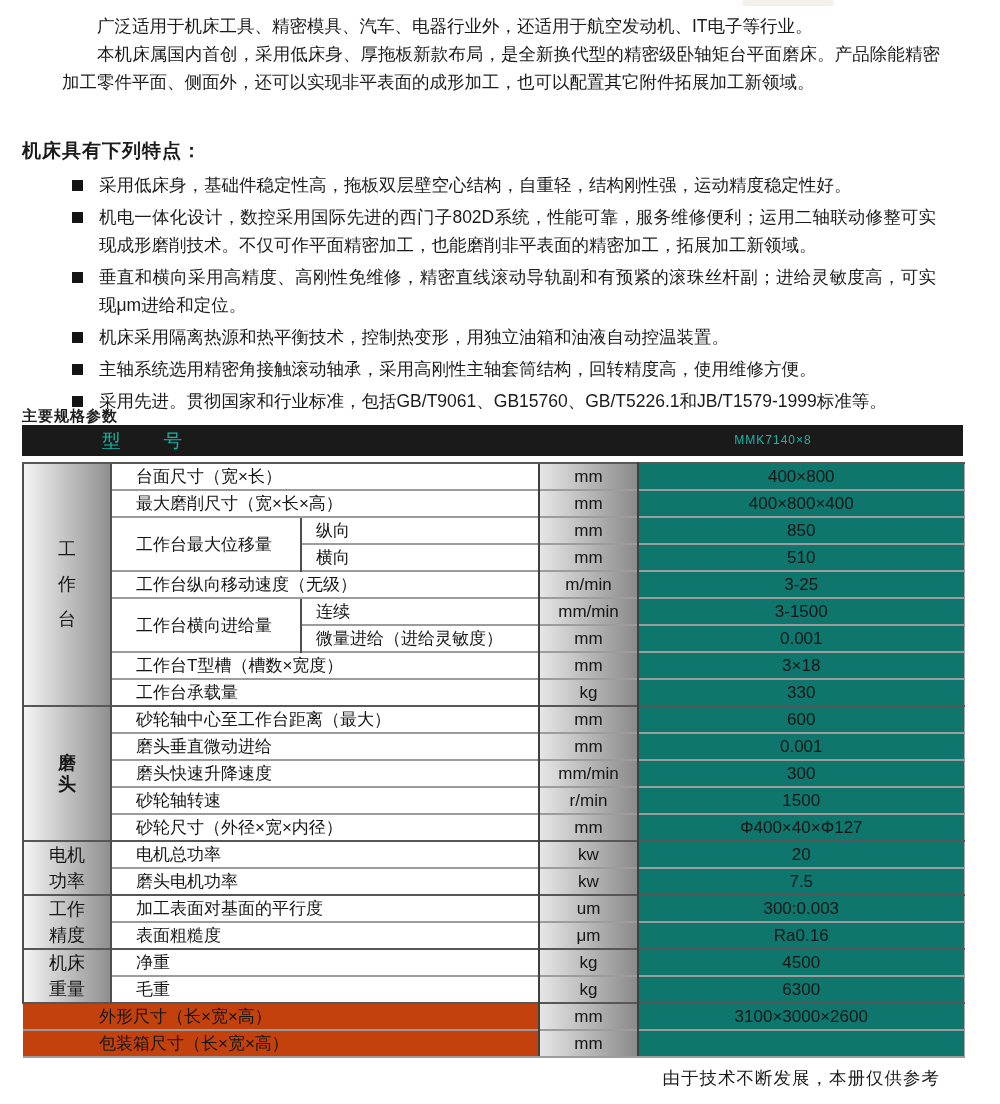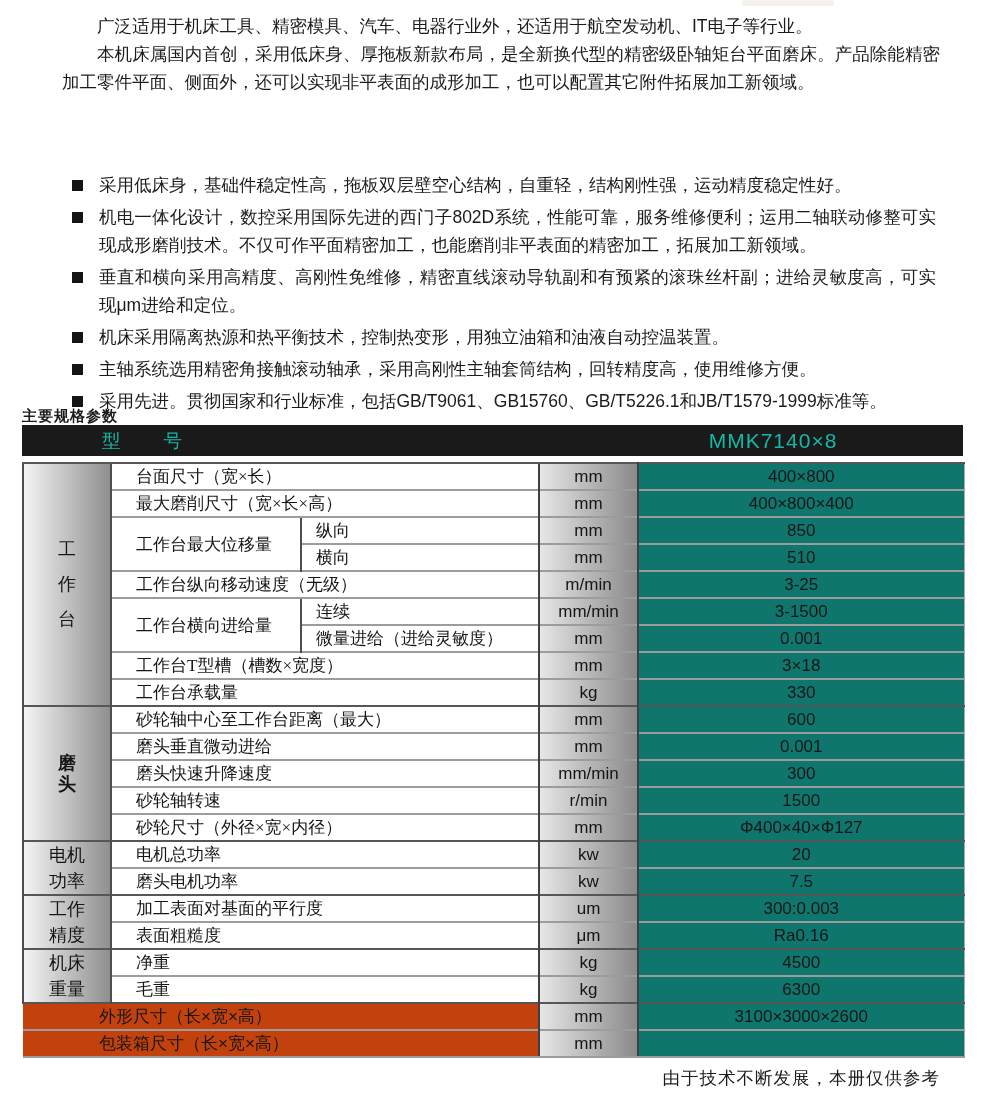--- a/index.html
+++ b/index.html
@@ -50,40 +50,40 @@
   .model-bar {
     position:absolute; left:22px; top:425px; width:941px; height:31px;
     background:#1a1a1a; color:#14b8a6;
   }
   .model-label {
     position:absolute; left:80px; top:0; line-height:31px;
     font-size:18.5px; letter-spacing:2px;
   }
   .model-value {
     position:absolute; left:751px; top:0; line-height:31px;
-    transform:translateX(-50%); font-size:21px; letter-spacing:1px;
+    transform:translateX(-50%); font-size:12px; letter-spacing:1px;
   }
   
   .spec-table {
     position:absolute; left:22px; top:462px; width:941px;
     border-collapse:collapse; table-layout:fixed;
     font-size:17px; color:#161616;
   }
   .spec-table td { height:25px; padding:0; border-top:2px solid #9c9c9c; }
   .spec-table tr.gs td { border-top:2px solid #565656; }
   .spec-table tr.last td { border-bottom:2px solid #9c9c9c; }
   td.g {
     border-left:2px solid #4e4e4e;
     background:linear-gradient(90deg,#f4f4f4 0%,#8f8f8f 100%);
     text-align:center; vertical-align:middle; font-size:18px;
   }
   .vlab { display:inline-block; width:1.15em; word-break:break-all; line-height:35px; }
   .vlab.tight { line-height:21px;font-weight:bold; }
   .wlab { display:inline-block; width:2.35em; word-break:break-all; line-height:26px; }
-  td.name { border-left:2px solid #4e4e4e; padding-left:24px; background:#ffffff;font-family:Liberation Serif, serif; }
+  td.name { border-left:2px solid #4e4e4e; padding-left:24px; background:#ffffff; }
   td.sub  { border-left:2px solid #4e4e4e; padding-left:14px; background:#ffffff; }
   td.merged { padding-left:76px; border-left:none; background:#c2410c; }
   td.unit {
     border-left:2px solid #3f3f3f; border-right:2px solid #3f3f3f;
     background:linear-gradient(90deg,#e6e6e6 0%,#8a8a8a 100%);
     text-align:center;
   }
   td.val { text-align:center; border-right:1px solid #ababab; background:#0f766e; }
   
   .footer {
@@ -96,20 +96,21 @@
 
 <div class="page">
 
   <div class="smudge"></div>
 
   <div class="intro">
     <p>广泛适用于机床工具、精密模具、汽车、电器行业外，还适用于航空发动机、IT电子等行业。</p>
     <p>本机床属国内首创，采用低床身、厚拖板新款布局，是全新换代型的精密级卧轴矩台平面磨床。产品除能精密加工零件平面、侧面外，还可以实现非平表面的成形加工，也可以配置其它附件拓展加工新领域。</p>
   </div>
 
+  <h2 class="features-heading">机床具有下列特点：</h2>
 
   <ul class="features">
     <li>
         <span class="sq"></span>
         <span class="ft">采用低床身，基础件稳定性高，拖板双层壁空心结构，自重轻，结构刚性强，运动精度稳定性好。</span>
       </li>
     <li>
         <span class="sq"></span>
         <span class="ft">机电一体化设计，数控采用国际先进的西门子802D系统，性能可靠，服务维修便利；运用二轴联动修整可实现成形磨削技术。不仅可作平面精密加工，也能磨削非平表面的精密加工，拓展加工新领域。</span>
       </li>

